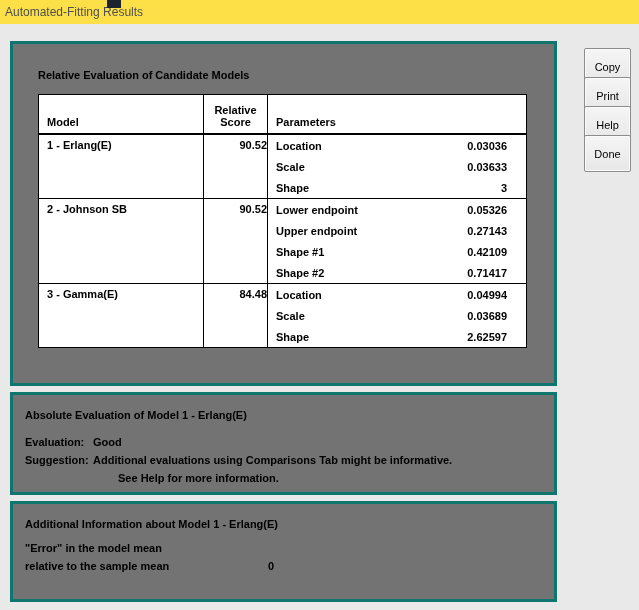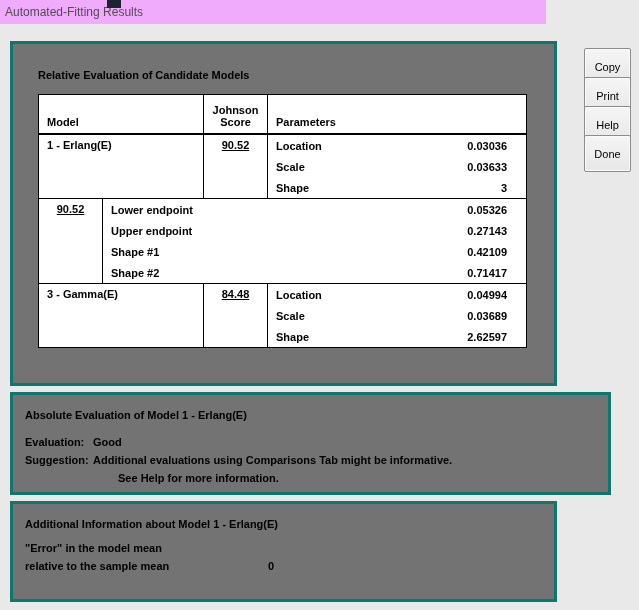--- a/index.html
+++ b/index.html
@@ -7,39 +7,39 @@
     width: 639px; height: 610px;
     background: #e9e9e9;
     font-family: "Liberation Sans", sans-serif;
     position: relative;
     overflow: hidden;
     color: #000;
   }
 
   
   .titlebar {
-    position: absolute; left: 0; top: 0; width: 546px; height: 24px;
-    background: #f0abfc;
+    position: absolute; left: 0; top: 0; width: 639px; height: 24px;
+    background: #fde047;
   }
   .title-text {
     position: absolute; left: 5px; top: 5px;
     font-size: 12px; color: #4f4f4f; white-space: nowrap;
   }
   .frag {
     position: absolute; left: 107px; top: 0; width: 14px; height: 8px;
     background: #1c2430;
   }
 
   
   .panel {
     position: absolute; background: #737373;
     border: 3px solid #0f766e; box-sizing: border-box;
   }
   #panel-relative   { left: 10px; top: 41px;  width: 547px; height: 345px; }
-  #panel-absolute   { left: 10px; top: 392px; width: 601px; height: 103px; }
+  #panel-absolute   { left: 10px; top: 392px; width: 547px; height: 103px; }
   #panel-additional { left: 10px; top: 501px; width: 547px; height: 101px; }
 
   .b { font-size: 11px; font-weight: bold; color: #000; white-space: nowrap; }
 
   .section-heading { position: absolute; }
 
   
   .tbl {
     position: absolute; left: 25px; top: 50px; width: 489px;
     border: 1px solid #000; background: #fff; box-sizing: border-box;
@@ -59,21 +59,21 @@
     flex: 1; display: flex; align-items: flex-end; padding: 0 0 5px 8px;
   }
   .tbl-group { display: flex; border-bottom: 1px solid #000; }
   .tbl-group:last-child { border-bottom: none; }
   .gc-model {
     width: 165px; border-right: 1px solid #000; box-sizing: border-box;
     padding-left: 8px; line-height: 21px;
   }
   .gc-score {
     width: 64px; border-right: 1px solid #000; box-sizing: border-box;
-    text-align: center; line-height: 21px; text-decoration: underline;
+    text-align: right; line-height: 21px;
   }
   .gc-params { flex: 1; }
   .prow {
     display: flex; justify-content: space-between; align-items: center;
     height: 21px; padding: 0 19px 0 8px;
   }
 
   
   .label-col { display: inline-block; width: 68px; }
 
@@ -99,21 +99,21 @@
   <div class="frag"></div>
 </div>
 
 <div class="panel" id="panel-relative">
   <div class="section-heading b" style="left:25px; top:25px;">Relative Evaluation of Candidate Models</div>
 
   <div class="tbl">
     <div class="tbl-header">
       <div class="hc-model">Model</div>
       <div class="hc-score">
-        <div>Johnson</div>
+        <div>Relative</div>
         <div>Score</div>
       </div>
       <div class="hc-params">Parameters</div>
     </div>
 
     <div class="tbl-group">
       <div class="gc-model">1 - Erlang(E)</div>
       <div class="gc-score">90.52</div>
       <div class="gc-params">
         <div class="prow">
@@ -125,20 +125,21 @@
           <span>0.03633</span>
         </div>
         <div class="prow">
           <span>Shape</span>
           <span>3</span>
         </div>
       </div>
     </div>
 
     <div class="tbl-group">
+      <div class="gc-model">2 - Johnson SB</div>
       <div class="gc-score">90.52</div>
       <div class="gc-params">
         <div class="prow">
           <span>Lower endpoint</span>
           <span>0.05326</span>
         </div>
         <div class="prow">
           <span>Upper endpoint</span>
           <span>0.27143</span>
         </div>

